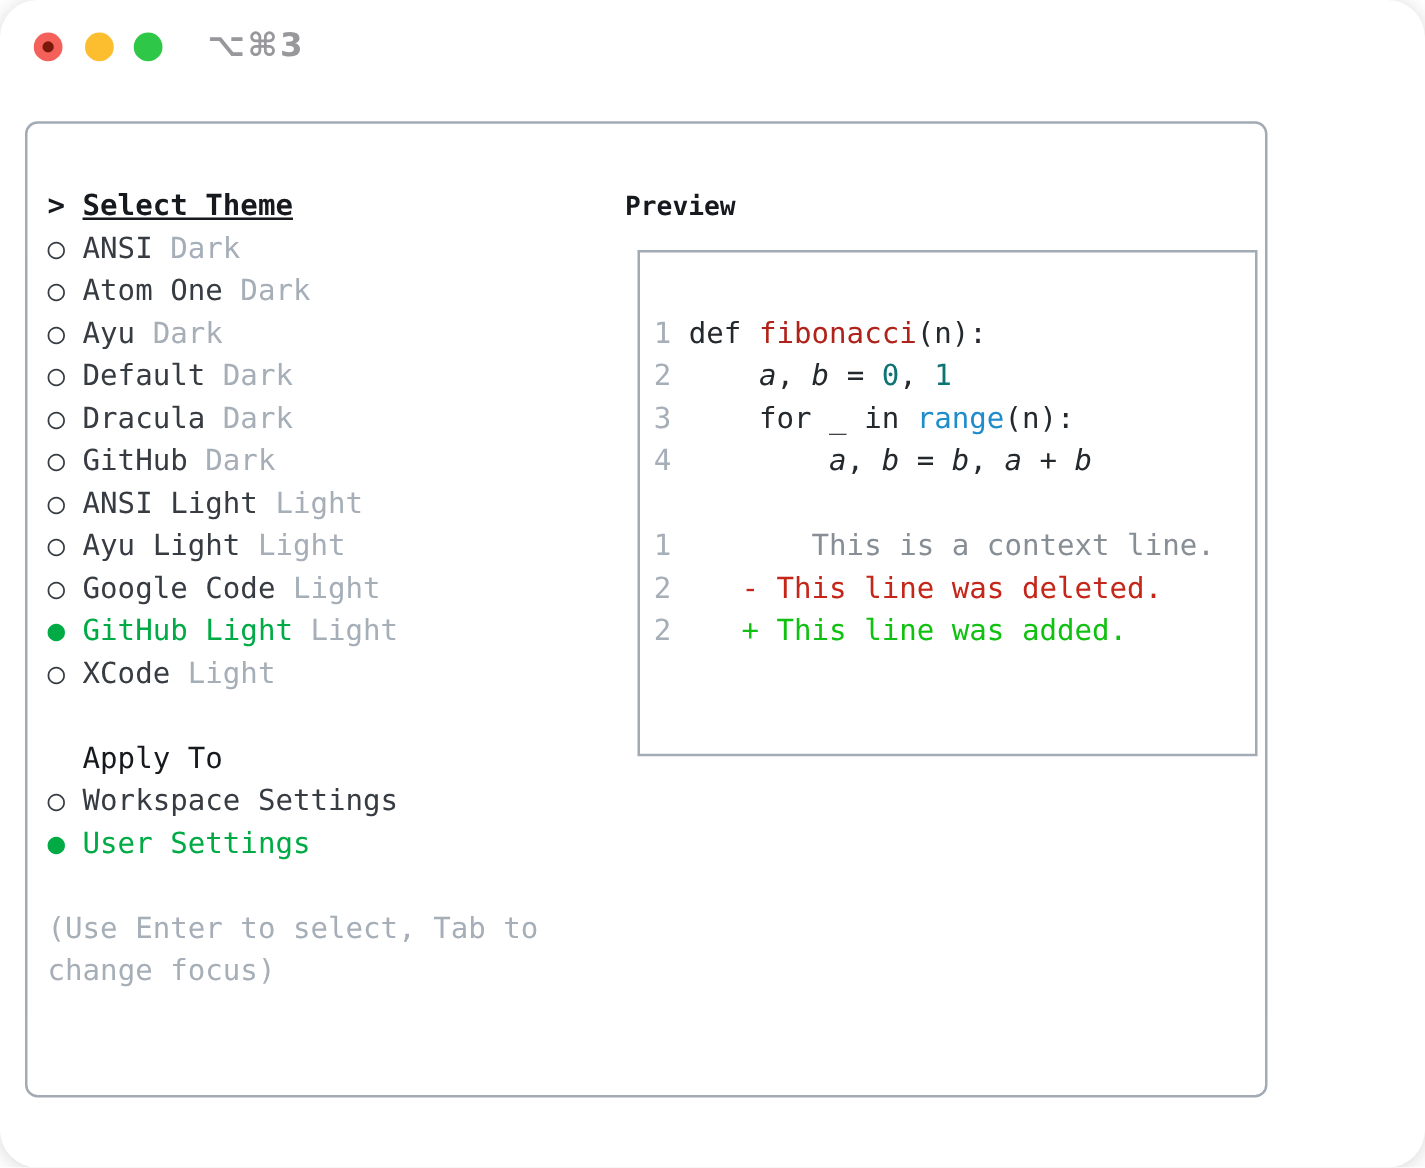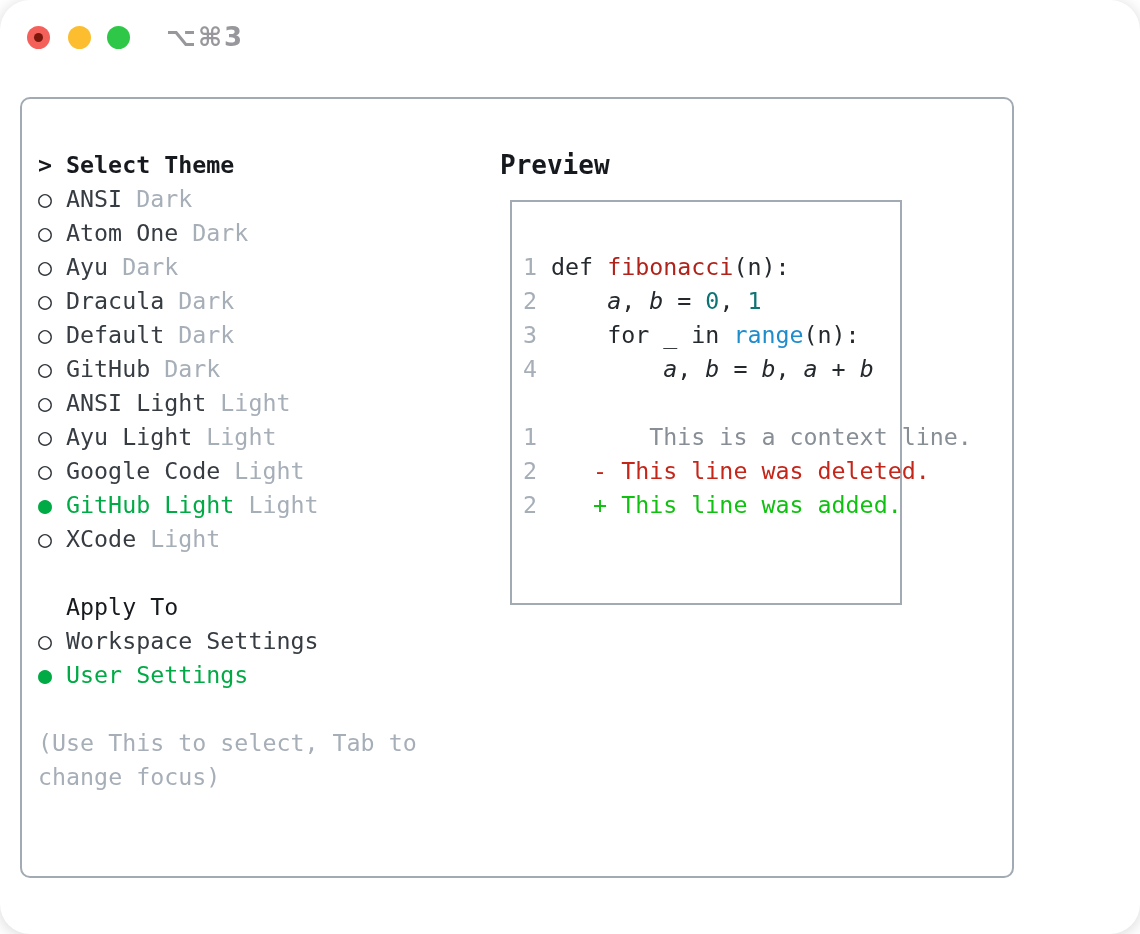--- a/index.html
+++ b/index.html
@@ -32,30 +32,30 @@
   .light.green{left:107px;background:var(--traffic-green);}
   .dot{position:absolute;left:7px;top:7px;width:9px;height:9px;border-radius:50%;background:var(--traffic-dot);}
   .wtitle{position:absolute;left:166px;top:22px;font-family:"DejaVu Sans",sans-serif;
           font-weight:bold;font-size:26px;color:var(--title-gray);letter-spacing:2px;}
   
   .panel{position:absolute;left:20px;top:97px;width:994px;height:781px;box-sizing:border-box;
          border:2px solid var(--border-gray);border-radius:10px;}
   .row{height:34px;line-height:34px;white-space:pre;}
   .leftcol{position:absolute;left:16px;top:49px;font-size:23.3px;width:450px;}
   .bullet{display:inline-block;width:2ch;color:var(--list-text);}
-  .header-row{font-weight:bold;color:var(--header-text);}
+  .header-row{font-weight:bold;color:var(--header-text);text-decoration:underline;}
   .header-row .bullet{color:var(--header-text);}
   .theme-row .name{color:var(--list-text);}
   .theme-row .variant{color:var(--muted-gray);}
   .theme-row.selected .name,.theme-row.selected .bullet{color:var(--selection-green);}
   .apply-header{color:var(--header-text);}
   .hint{color:var(--muted-gray);}
   
-  .preview-header{position:absolute;left:478px;top:49px;font-size:26px;font-weight:bold;color:var(--header-text);}
-  .preview-box{position:absolute;left:488px;top:101px;width:392px;height:405px;box-sizing:border-box;
+  .preview-header{position:absolute;left:478px;top:49px;font-size:21px;font-weight:bold;color:var(--header-text);}
+  .preview-box{position:absolute;left:488px;top:101px;width:496px;height:405px;box-sizing:border-box;
                border:2px solid var(--border-gray);background:#fff;}
   .code-area{position:absolute;left:11px;top:48px;font-size:23.3px;}
   .ln{display:inline-block;width:2ch;color:var(--muted-gray);}
   .tok-plain{color:var(--code-text);}
   .tok-function{color:var(--function-red);}
   .tok-builtin{color:var(--builtin-blue);}
   .tok-number{color:var(--number-teal);}
   .tok-variable{color:var(--code-text);font-style:italic;}
   .diff-context{color:var(--context-gray);}
   .diff-deleted{color:var(--deleted-red);text-align:center;}
@@ -77,42 +77,42 @@
 
   <div class="panel">
 
     <div class="leftcol">
       <div class="row header-row"><span class="bullet">&gt;</span><span>Select Theme</span></div>
 
       <div id="theme-list">
           <div class="row theme-row"><span class="bullet">○</span><span class="name">ANSI</span><span class="variant"> Dark</span></div>
           <div class="row theme-row"><span class="bullet">○</span><span class="name">Atom One</span><span class="variant"> Dark</span></div>
           <div class="row theme-row"><span class="bullet">○</span><span class="name">Ayu</span><span class="variant"> Dark</span></div>
+          <div class="row theme-row"><span class="bullet">○</span><span class="name">Default</span><span class="variant"> Dark</span></div>
           <div class="row theme-row"><span class="bullet">○</span><span class="name">Dracula</span><span class="variant"> Dark</span></div>
-          <div class="row theme-row"><span class="bullet">○</span><span class="name">Default</span><span class="variant"> Dark</span></div>
           <div class="row theme-row"><span class="bullet">○</span><span class="name">GitHub</span><span class="variant"> Dark</span></div>
           <div class="row theme-row"><span class="bullet">○</span><span class="name">ANSI Light</span><span class="variant"> Light</span></div>
           <div class="row theme-row"><span class="bullet">○</span><span class="name">Ayu Light</span><span class="variant"> Light</span></div>
           <div class="row theme-row"><span class="bullet">○</span><span class="name">Google Code</span><span class="variant"> Light</span></div>
           <div class="row theme-row selected"><span class="bullet">●</span><span class="name">GitHub Light</span><span class="variant"> Light</span></div>
           <div class="row theme-row"><span class="bullet">○</span><span class="name">XCode</span><span class="variant"> Light</span></div>
         </div>
 
       <div class="row"></div>
 
       <div class="row apply-header"><span class="bullet"></span><span>Apply To</span></div>
 
       <div id="apply-list">
           <div class="row theme-row"><span class="bullet">○</span><span class="name">Workspace Settings</span></div>
           <div class="row theme-row selected"><span class="bullet">●</span><span class="name">User Settings</span></div>
         </div>
 
       <div class="row"></div>
 
-      <div class="row hint">(Use This to select, Tab to</div>
+      <div class="row hint">(Use Enter to select, Tab to</div>
       <div class="row hint">change focus)</div>
     </div>
 
     <div class="preview-header row">Preview</div>
 
     <div class="preview-box">
       <div class="code-area" id="code-area">
           <div class="row code-row"><span class="ln">1</span><span class="tok-plain">def </span><span class="tok-function">fibonacci</span><span class="tok-plain">(n):</span></div>
           <div class="row code-row"><span class="ln">2</span><span class="tok-plain">    </span><span class="tok-variable">a</span><span class="tok-plain">, </span><span class="tok-variable">b</span><span class="tok-plain"> = </span><span class="tok-number">0</span><span class="tok-plain">, </span><span class="tok-number">1</span></div>
           <div class="row code-row"><span class="ln">3</span><span class="tok-plain">    for _ in </span><span class="tok-builtin">range</span><span class="tok-plain">(n):</span></div>

